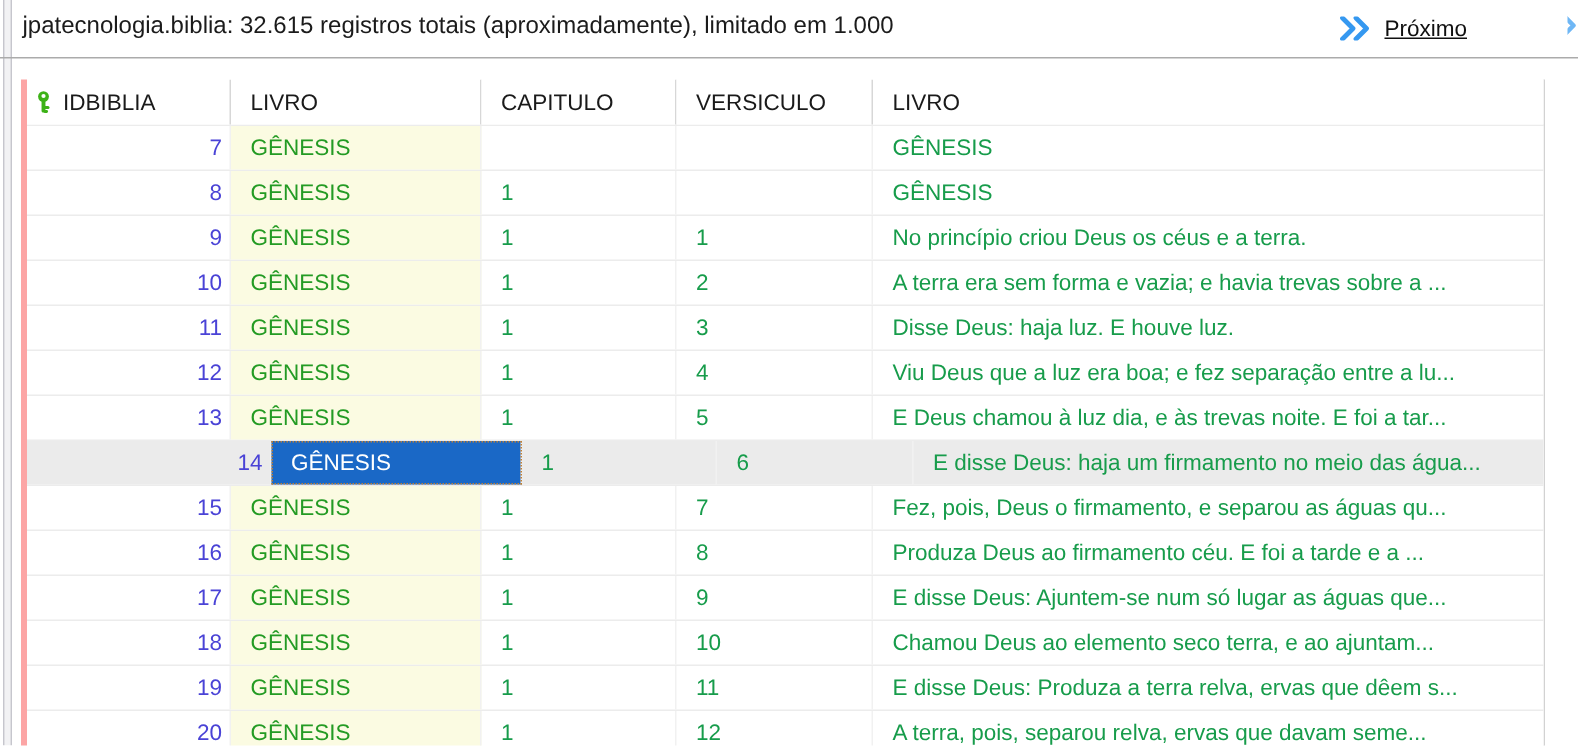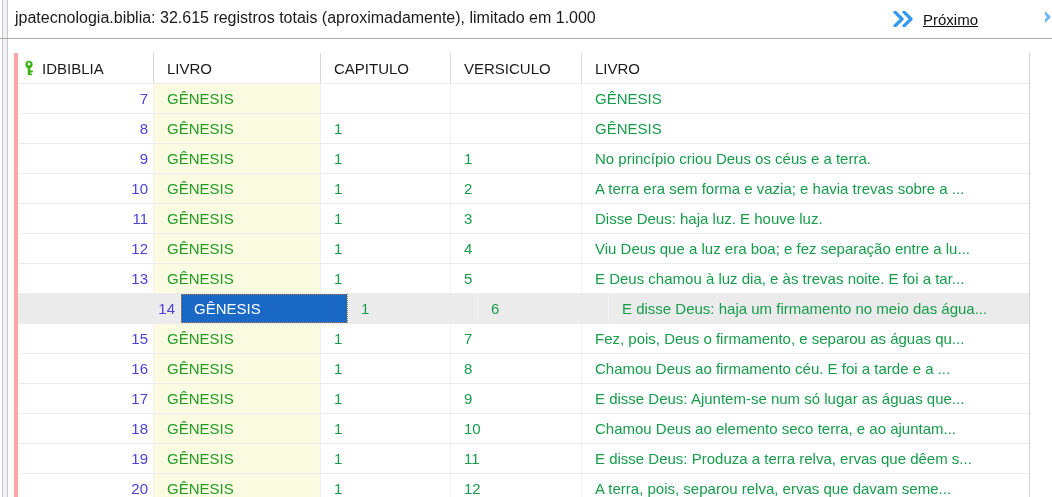--- a/index.html
+++ b/index.html
@@ -163,21 +163,21 @@
         <div class="g-cell c-livro" style="width: 167px;">GÊNESIS</div>
         <div class="g-cell c-capitulo" style="width: 130px;">1</div>
         <div class="g-cell c-versiculo" style="width: 131px;">7</div>
         <div class="g-cell c-texto" style="width: 451px;">Fez, pois, Deus o firmamento, e separou as águas qu...</div>
       </div>
       <div class="g-row">
         <div class="g-cell c-idbiblia" style="width: 136px;">16</div>
         <div class="g-cell c-livro" style="width: 167px;">GÊNESIS</div>
         <div class="g-cell c-capitulo" style="width: 130px;">1</div>
         <div class="g-cell c-versiculo" style="width: 131px;">8</div>
-        <div class="g-cell c-texto" style="width: 451px;">Chamou Deus ao firmamento céu. E foi a tarde e a ...</div>
+        <div class="g-cell c-texto" style="width: 451px;">Produza Deus ao firmamento céu. E foi a tarde e a ...</div>
       </div>
       <div class="g-row">
         <div class="g-cell c-idbiblia" style="width: 136px;">17</div>
         <div class="g-cell c-livro" style="width: 167px;">GÊNESIS</div>
         <div class="g-cell c-capitulo" style="width: 130px;">1</div>
         <div class="g-cell c-versiculo" style="width: 131px;">9</div>
         <div class="g-cell c-texto" style="width: 451px;">E disse Deus: Ajuntem-se num só lugar as águas que...</div>
       </div>
       <div class="g-row">
         <div class="g-cell c-idbiblia" style="width: 136px;">18</div>

